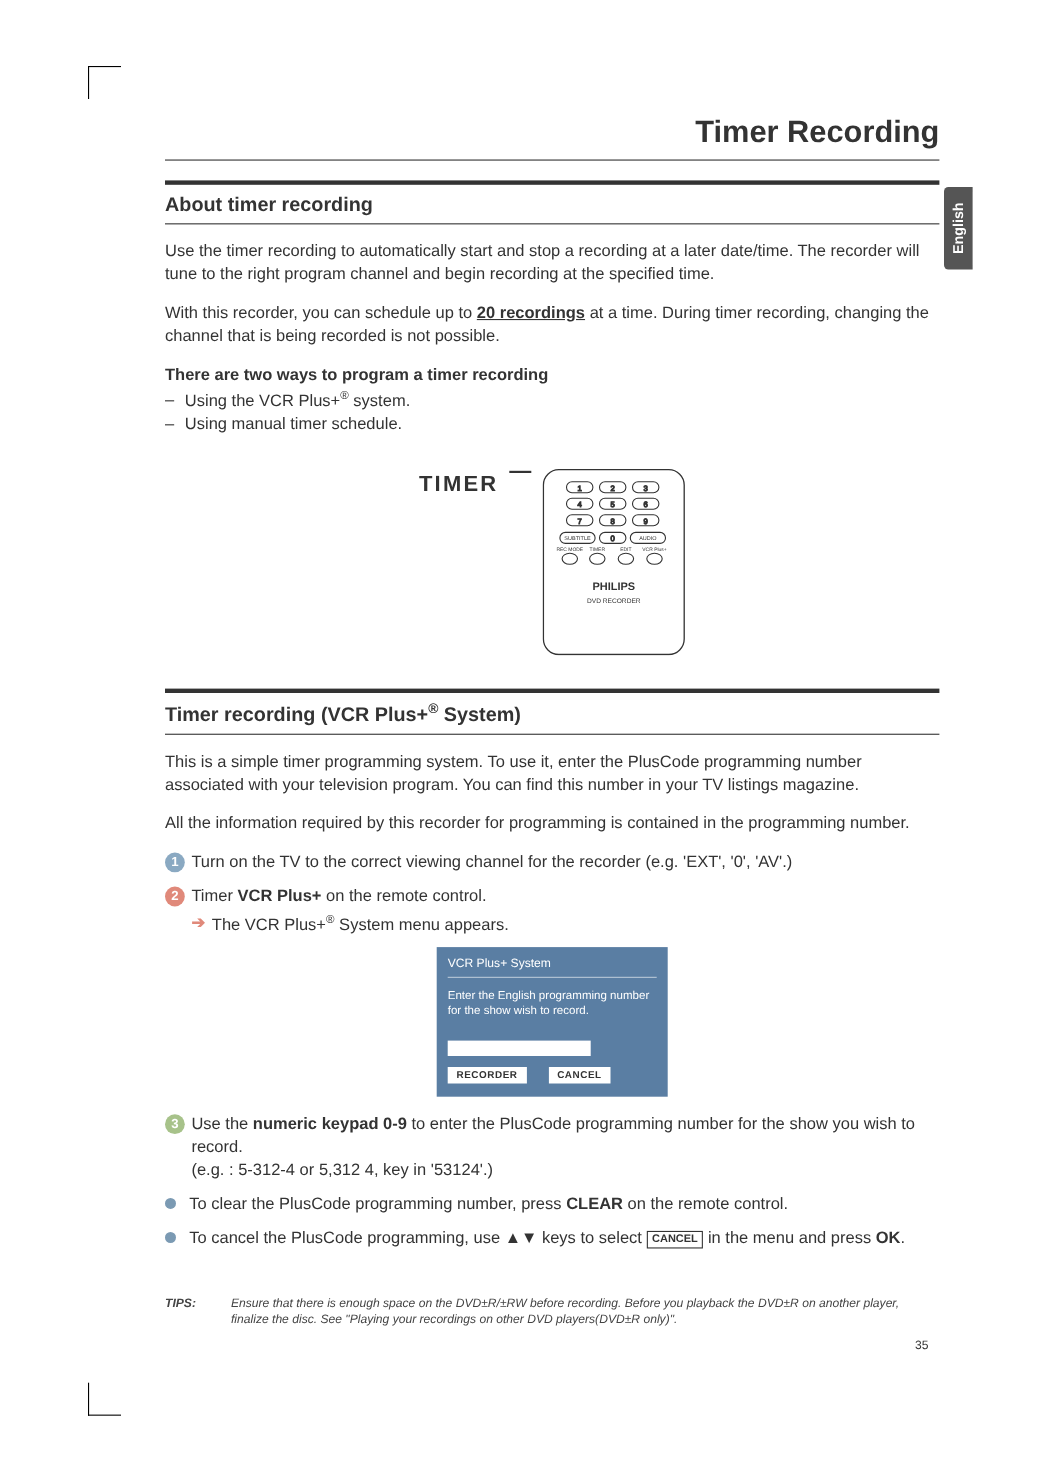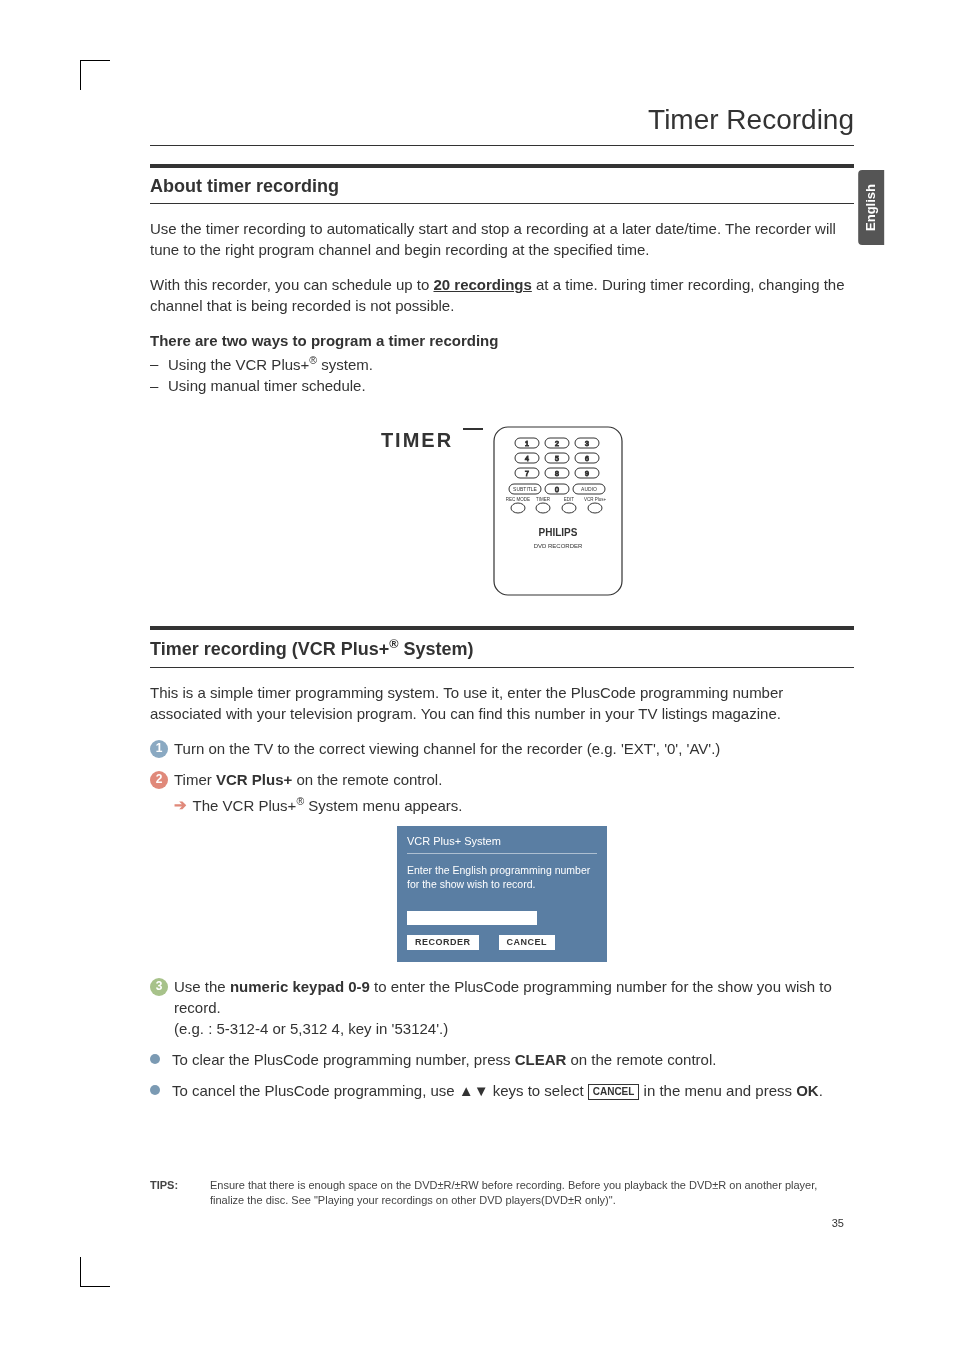--- a/index.html
+++ b/index.html
@@ -20,21 +20,21 @@
   }
   .crop-tl, .crop-tr, .crop-bl, .crop-br {
     position: absolute;
     width: 30px;
     height: 30px;
   }
   .crop-tl { top: 60px; left: 80px; border-left: 1px solid #000; border-top: 1px solid #000; }
   .crop-bl { bottom: 60px; left: 80px; border-left: 1px solid #000; border-bottom: 1px solid #000; }
   .page-title {
     font-size: 28px;
-    font-weight: normal;
+    font-weight: bold;
     text-align: right;
     border-bottom: 1px solid #333;
     padding-bottom: 6px;
     margin-bottom: 18px;
   }
   .cols {
     display: flex;
     gap: 30px;
     flex-direction: column;
   }
@@ -154,20 +154,21 @@
     font-size: 13px;
     font-weight: bold;
     border-radius: 0 4px 4px 0;
   }
   .tips-row {
     position: absolute;
     bottom: 140px;
     left: 150px;
     right: 100px;
     font-size: 11px;
+    font-style: italic;
     display: flex;
     color: #444;
     line-height: 1.3;
   }
   .tips-label { font-weight: bold; width: 60px; flex-shrink: 0; }
   .page-num {
     position: absolute;
     bottom: 116px;
     right: 110px;
     font-size: 11px;
@@ -265,20 +266,21 @@
         </svg>
       </div>
     </div>
 
     <div class="col">
       <div class="section-heading">
         <span>Timer recording (VCR Plus+</span><span class="sup">®</span><span> System)</span>
       </div>
 
       <p class="para">This is a simple timer programming system. To use it, enter the PlusCode programming number associated with your television program. You can find this number in your TV listings magazine.</p>
+      <p class="para">All the information required by this recorder for programming is contained in the programming number.</p>
 
       <div class="step-list">
 
         <div class="step">
           <span class="step-num n1">1</span>
           <div class="step-body">Turn on the TV to the correct viewing channel for the recorder (e.g. 'EXT', '0', 'AV'.)</div>
         </div>
 
         <div class="step">
           <span class="step-num n2">2</span>

